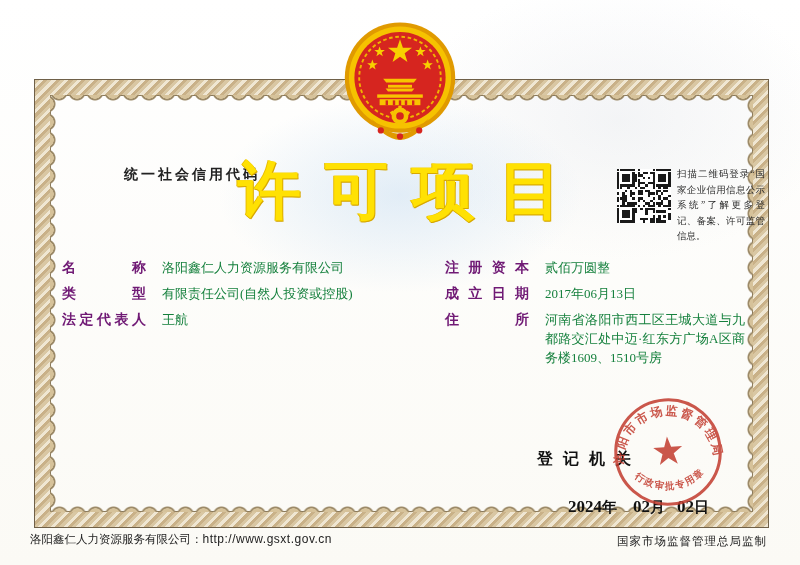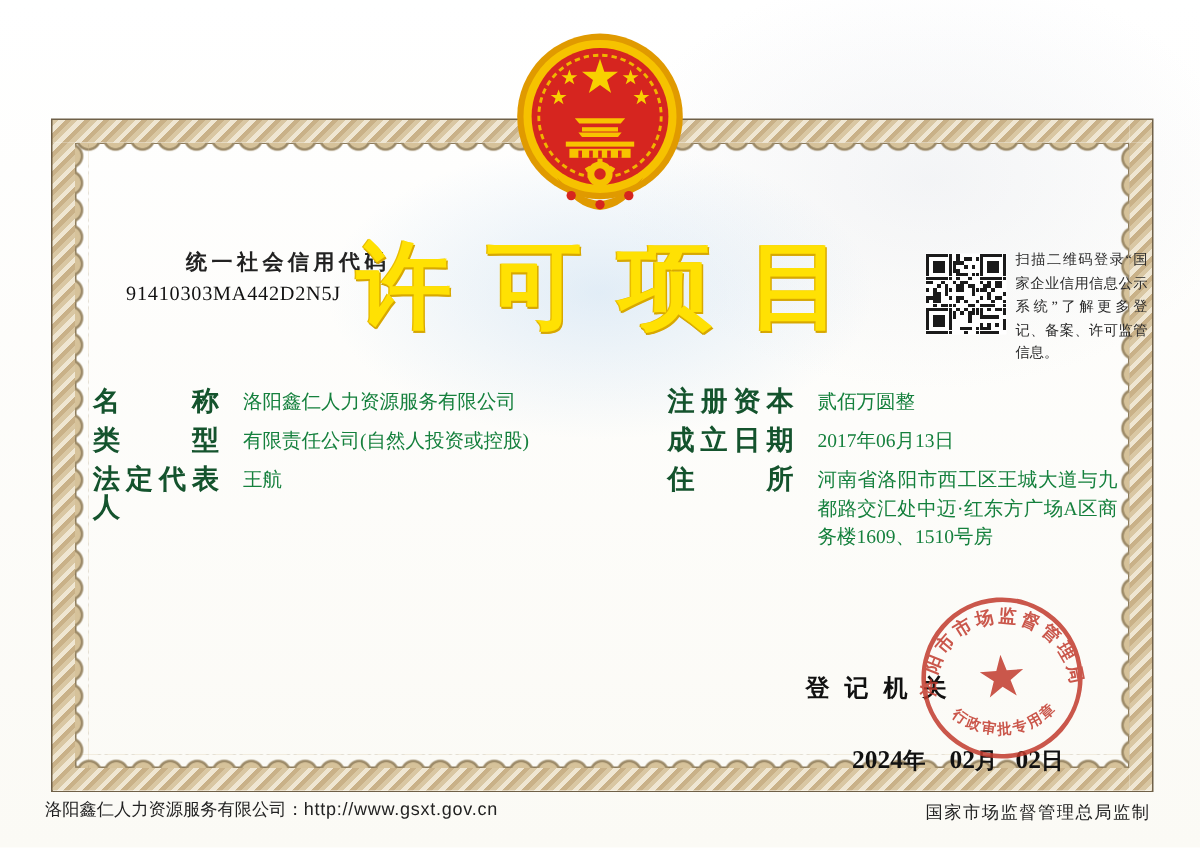--- a/index.html
+++ b/index.html
@@ -44,22 +44,22 @@
   }
   .qr-wrap{position:absolute;left:617px;top:167px;width:146px;}
   .qr{position:absolute;left:0;top:2px;width:54px;height:54px;background:#fff;}
   .qr-note{position:absolute;left:60px;top:0;width:88px;font-size:9.5px;line-height:15.5px;
     text-align:justify;color:#2a2a2a;}
   
   .col{position:absolute;}
   .col-left{left:62px;top:258px;width:362px;}
   .col-right{left:445px;top:258px;width:308px;}
   .row{display:flex;align-items:flex-start;margin-bottom:7px;}
-  .flabel{flex:0 0 84px;font-size:18px;font-weight:bold;letter-spacing:0;
-    text-align:justify;text-align-last:justify;line-height:19px;color:#14532d;}
+  .flabel{flex:0 0 84px;font-size:14px;font-weight:bold;letter-spacing:0;
+    text-align:justify;text-align-last:justify;line-height:19px;color:#701a75;}
   .fvalue{margin-left:16px;font-size:13px;line-height:19px;color:#15803d;}
   .fvalue.wrap{width:262px;text-align:justify;white-space:pre-line;}
   .fvalue.addr{width:200px;text-align:justify;}
   
   .authority{position:absolute;left:537px;top:449px;font-size:16px;font-weight:bold;
     letter-spacing:10px;color:#111;white-space:nowrap;z-index:2;}
   .issue-date{position:absolute;left:568px;top:497px;display:flex;align-items:center;
     font-size:15px;font-weight:bold;color:#111;z-index:2;}
   .issue-date .num{font-size:17px;font-family:"Liberation Serif",serif;}
   .issue-date .gap1{width:16px;} .issue-date .gap2{width:12px;}
@@ -113,21 +113,20 @@
 
     <path d="M26 82 Q38 94 50 95 Q62 94 74 82 Q64 99 50 100 Q36 99 26 82 Z" fill="#e09a00"></path>
     <circle cx="34" cy="92" r="2.6" fill="#d6251f"></circle>
     <circle cx="50" cy="97" r="2.6" fill="#d6251f"></circle>
     <circle cx="66" cy="92" r="2.6" fill="#d6251f"></circle>
   </svg>
 </div>
 
 <div class="credit">
   <div class="lbl">统一社会信用代码</div>
-  <div class="code">91410303MA442D2N5J</div>
 </div>
 
 <div class="title">许可项目</div>
 
 <div class="qr-wrap">
   <div class="qr">
     <svg id="qr" viewBox="0 0 21 21" width="54" height="54" shape-rendering="crispEdges">
         <rect x="0" y="0" width="0.95" height="0.95" fill="#1a1a1a"></rect>
         <rect x="1" y="0" width="0.95" height="0.95" fill="#1a1a1a"></rect>
         <rect x="2" y="0" width="0.95" height="0.95" fill="#1a1a1a"></rect>

